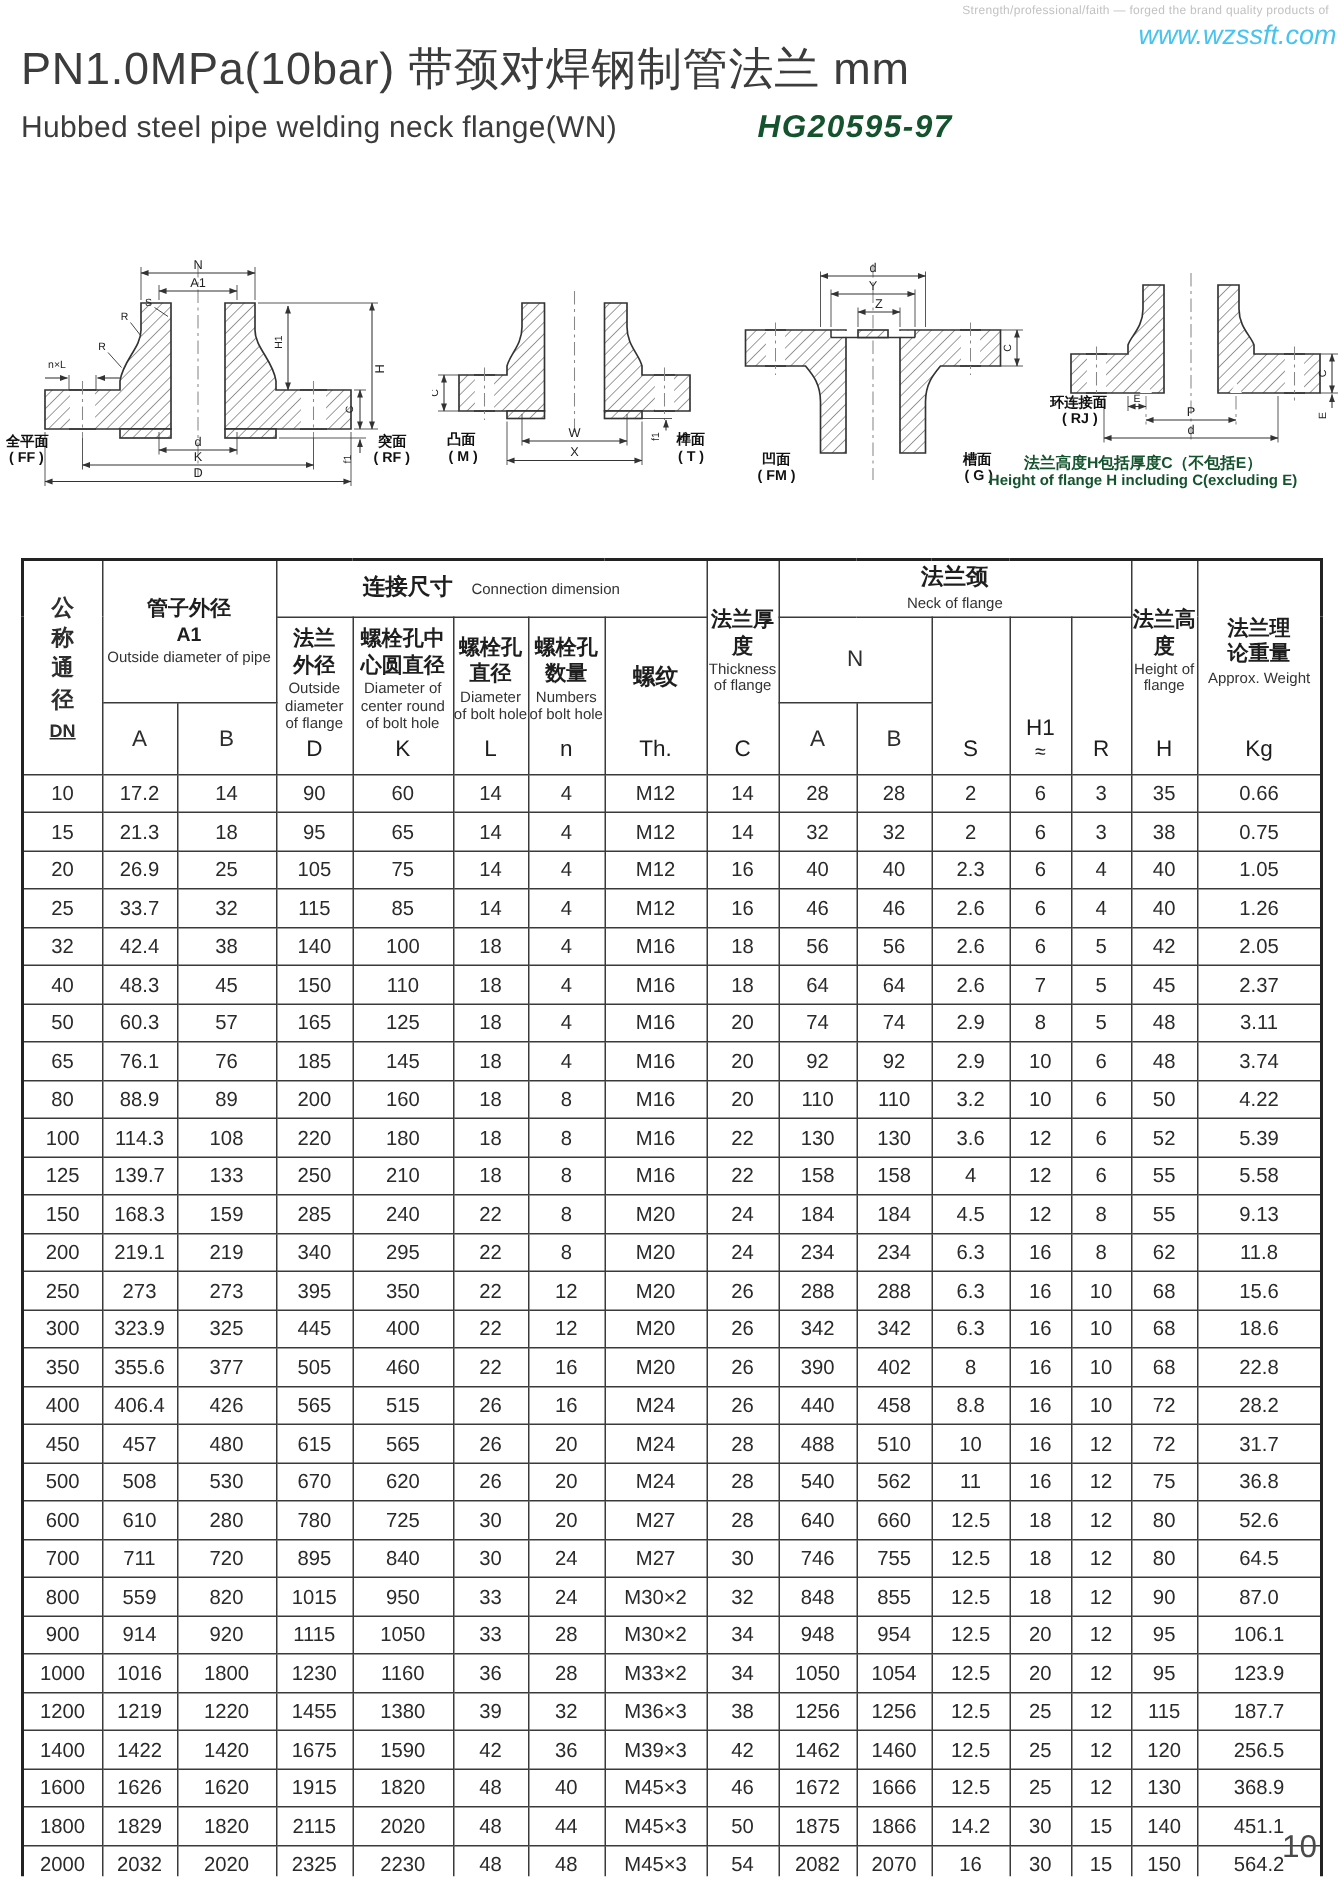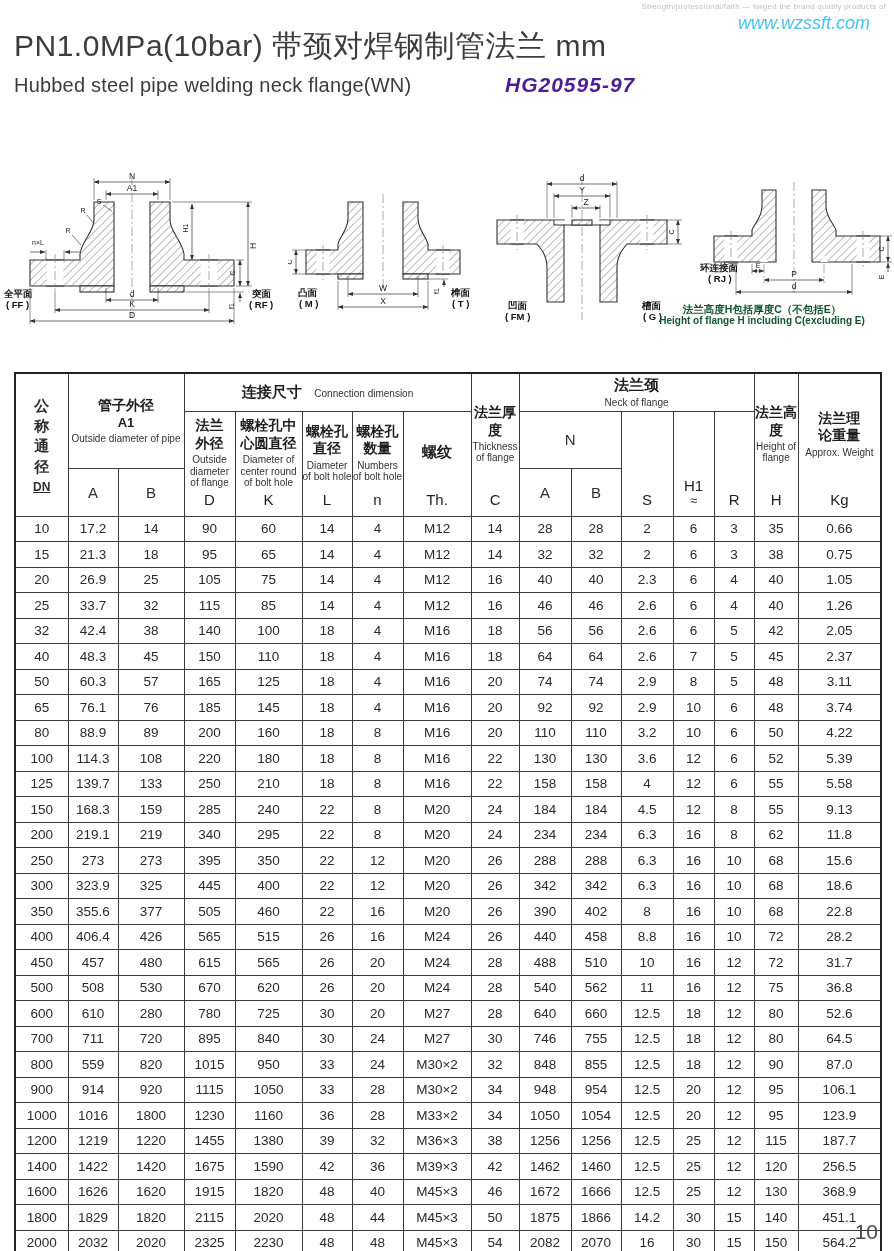--- a/index.html
+++ b/index.html
@@ -1,23 +1,23 @@
 <!DOCTYPE html>
 <html><head>
 <meta charset="utf-8">
 <style>
   html,body{margin:0;padding:0;background:#fff;}
   .page{position:relative;width:894px;height:1251px;background:#fff;overflow:hidden;
         font-family:"Liberation Sans",sans-serif;color:#2e2e2e;}
   
   .tagline{position:absolute;top:2px;right:8px;font-size:8px;color:#c2c2c2;letter-spacing:.2px;}
-  .website{position:absolute;top:13px;right:24px;font-size:18px;font-style:italic;color:#46c3ee;}
+  .website{position:absolute;top:13px;right:3px;font-size:18px;font-style:italic;color:#46c3ee;}
   .title-cn{position:absolute;top:26px;left:14px;font-size:30px;color:#3c3c3c;letter-spacing:.5px;white-space:nowrap;}
   .title-en{position:absolute;top:74px;left:14px;font-size:20px;color:#3c3c3c;letter-spacing:.2px;}
-  .standard{position:absolute;top:73px;left:505px;font-size:21px;font-style:italic;font-weight:bold;color:#4c1d95;letter-spacing:1px;}
+  .standard{position:absolute;top:73px;left:505px;font-size:21px;font-style:italic;font-weight:bold;color:#14532d;letter-spacing:1px;}
   .pageno{position:absolute;top:1220px;right:16px;font-size:21px;color:#4a4a4a;}
   
   .draw{position:absolute;}
   .bh{fill:url(#hatch);stroke:#333;stroke-width:1.1;}
   .wipe{fill:#fff;stroke:none;}
   .edge{stroke:#333;stroke-width:1;}
   .cl{stroke:#888;stroke-width:.7;stroke-dasharray:9 3 2 3;fill:none;}
   .ext{stroke:#333;stroke-width:.55;}
   .dim{stroke:#333;stroke-width:.7;marker-start:url(#arr);marker-end:url(#arr);}
   .dim1{stroke:#333;stroke-width:.7;marker-end:url(#arr);}

